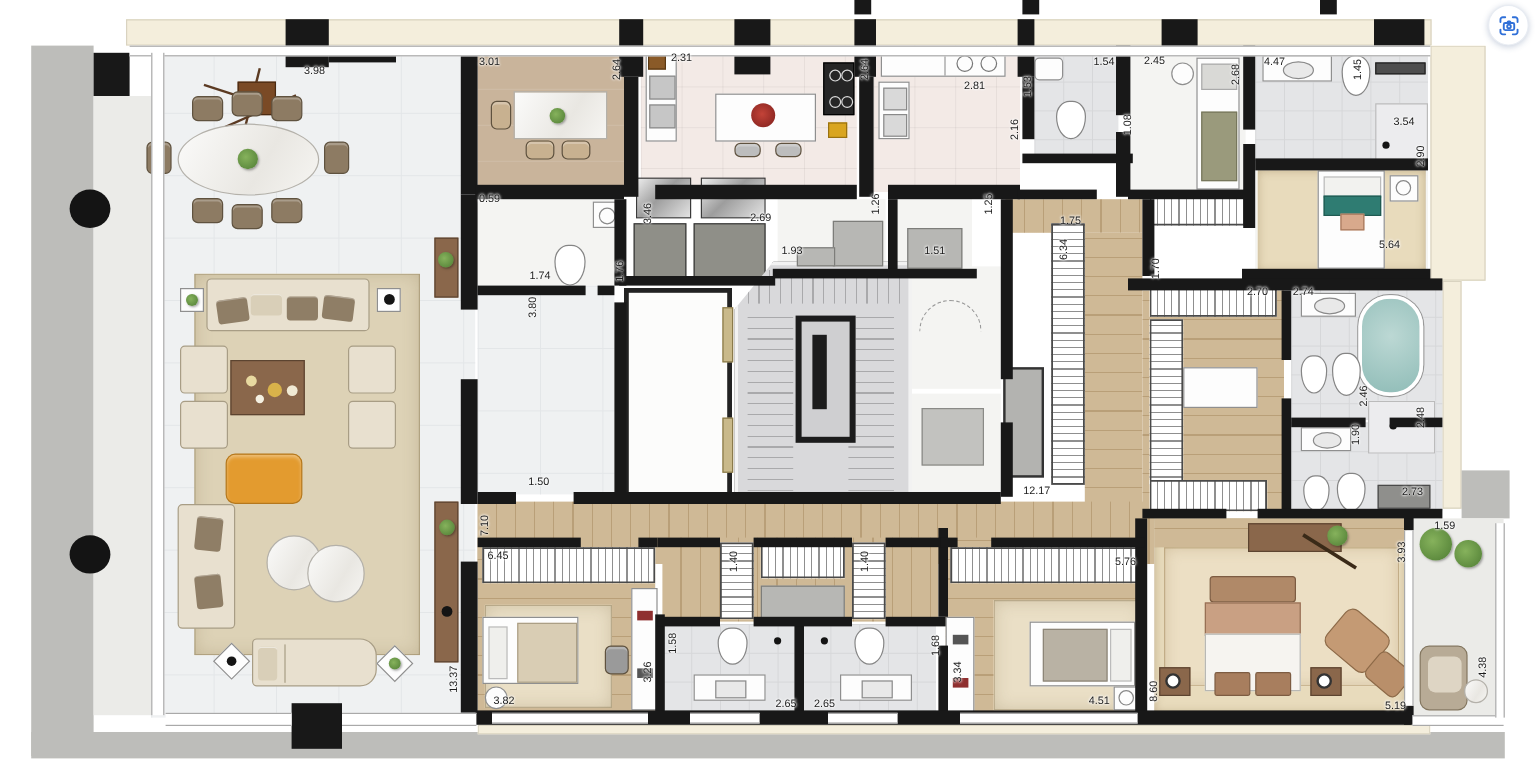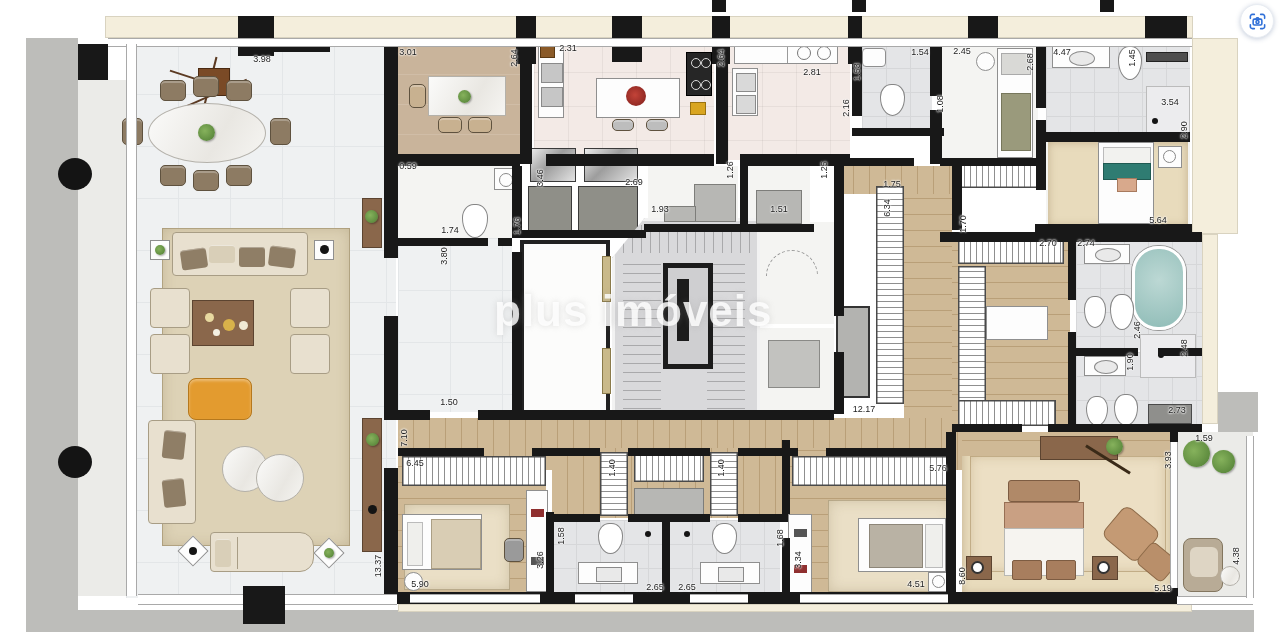--- a/index.html
+++ b/index.html
@@ -429,21 +429,21 @@
       <span class="dim rot" style="left: 857px; top: 72px;">1.53</span>
       <span class="dim" style="left: 920px; top: 52px;">1.54</span>
       <span class="dim" style="left: 962px; top: 51px;">2.45</span>
       <span class="dim rot" style="left: 846px; top: 108px;">2.16</span>
       <span class="dim rot" style="left: 940px; top: 104px;">1.08</span>
       <span class="dim rot" style="left: 1030px; top: 62px;">2.68</span>
       <span class="dim" style="left: 1062px; top: 52px;">4.47</span>
       <span class="dim rot" style="left: 1132px; top: 58px;">1.45</span>
       <span class="dim" style="left: 1170px; top: 102px;">3.54</span>
       <span class="dim rot" style="left: 1184px; top: 130px;">2.90</span>
-      <span class="dim" style="left: 1158px; top: 220px; text-align: right;">5.64</span>
+      <span class="dim" style="left: 1158px; top: 204px; text-align: right;">5.64</span>
       <span class="dim" style="left: 408px; top: 166px;">0.59</span>
       <span class="dim rot" style="left: 540px; top: 178px;">3.46</span>
       <span class="dim" style="left: 634px; top: 182px;">2.69</span>
       <span class="dim" style="left: 450px; top: 230px;">1.74</span>
       <span class="dim rot" style="left: 517px; top: 226px;">1.76</span>
       <span class="dim rot" style="left: 444px; top: 256px;">3.80</span>
       <span class="dim" style="left: 660px; top: 209px;">1.93</span>
       <span class="dim rot" style="left: 730px; top: 170px;">1.26</span>
       <span class="dim" style="left: 779px; top: 209px;">1.51</span>
       <span class="dim rot" style="left: 824px; top: 170px;">1.25</span>
@@ -457,36 +457,35 @@
       <span class="dim rot" style="left: 1130px; top: 362px;">1.90</span>
       <span class="dim" style="left: 1177px; top: 410px;">2.73</span>
       <span class="dim" style="left: 449px; top: 402px;">1.50</span>
       <span class="dim" style="left: 864px; top: 409px;">12.17</span>
       <span class="dim rot" style="left: 404px; top: 438px;">7.10</span>
       <span class="dim" style="left: 415px; top: 463px;">6.45</span>
       <span class="dim rot" style="left: 612px; top: 468px;">1.40</span>
       <span class="dim rot" style="left: 721px; top: 468px;">1.40</span>
       <span class="dim" style="left: 938px; top: 468px;">5.76</span>
       <span class="dim rot" style="left: 378px; top: 566px;">13.37</span>
-      <span class="dim" style="left: 420px; top: 584px;">5.90</span>
+      <span class="dim" style="left: 420px; top: 584px;">3.82</span>
       <span class="dim rot" style="left: 540px; top: 560px;">3.26</span>
       <span class="dim rot" style="left: 561px; top: 536px;">1.58</span>
       <span class="dim" style="left: 655px; top: 587px;">2.65</span>
       <span class="dim" style="left: 687px; top: 587px;">2.65</span>
       <span class="dim rot" style="left: 780px; top: 538px;">1.68</span>
       <span class="dim rot" style="left: 798px; top: 560px;">3.34</span>
       <span class="dim" style="left: 916px; top: 584px;">4.51</span>
       <span class="dim rot" style="left: 962px; top: 576px;">8.60</span>
       <span class="dim" style="left: 1163px; top: 588px;">5.19</span>
       <span class="dim rot" style="left: 1168px; top: 460px;">3.93</span>
       <span class="dim" style="left: 1204px; top: 438px;">1.59</span>
       <span class="dim rot" style="left: 1236px; top: 556px;">4.38</span>
     </div>
 
-  <div class="wmark">plus imóveis</div>
 
   <div class="lensbtn">
     <svg width="19" height="19" viewBox="0 0 24 24" fill="none" stroke="#3070d8" stroke-width="2" stroke-linecap="round" stroke-linejoin="round">
       <path d="M3 8V5.5A2.5 2.5 0 0 1 5.5 3H8"></path>
       <path d="M16 3h2.5A2.5 2.5 0 0 1 21 5.5V8"></path>
       <path d="M21 16v2.5a2.5 2.5 0 0 1-2.5 2.5H16"></path>
       <path d="M8 21H5.5A2.5 2.5 0 0 1 3 18.5V16"></path>
       <rect x="6.5" y="9" width="11" height="7.5" rx="1.6"></rect>
       <path d="M10 9l1-1.6h2L14 9"></path>
       <circle cx="12" cy="12.7" r="1.9"></circle>

